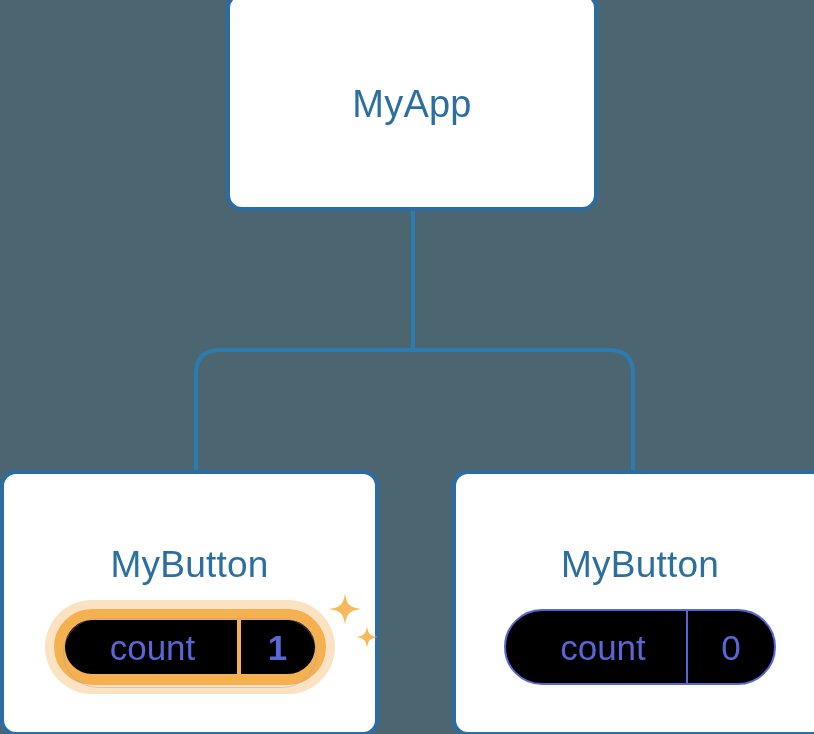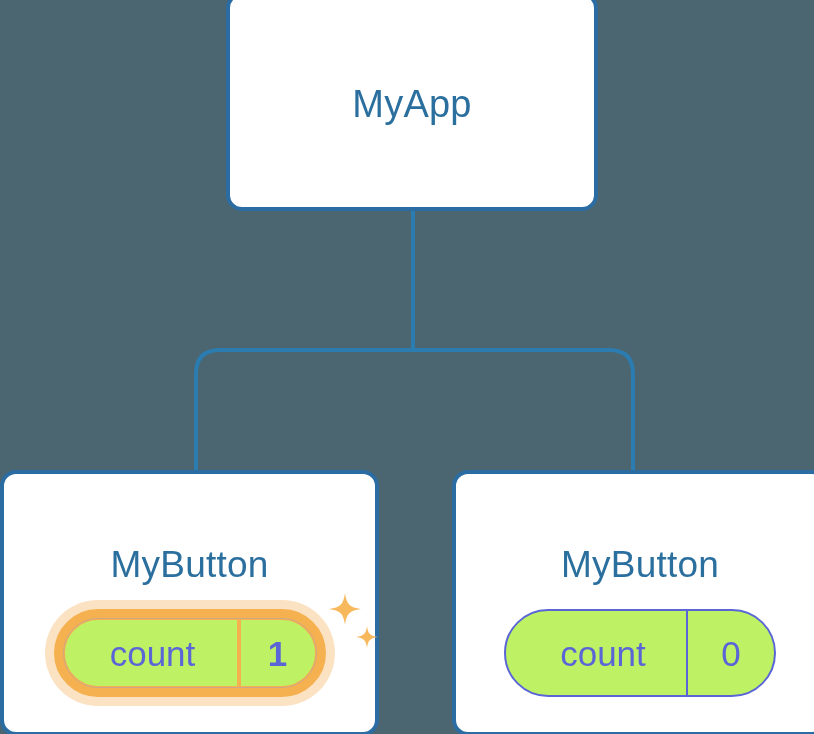--- a/index.html
+++ b/index.html
@@ -94,27 +94,27 @@
     margin-top: 26px;
     width: 272px;
     height: 88px;
   }
 
   .pill {
     position: absolute;
     left: 0;
     top: 0;
     width: 272px;
-    height: 88px;
+    height: 76px;
     box-sizing: border-box;
     border: 2px solid #5b66d6;
     border-radius: 44px;
     display: flex;
     align-items: stretch;
-    background: #bef264;
+    background: #000000;
     z-index: 2;
   }
 
   .pill-key, .pill-val {
     display: flex;
     align-items: center;
     justify-content: center;
     color: #5b66d6;
     font-size: 35px;
     line-height: 1;

